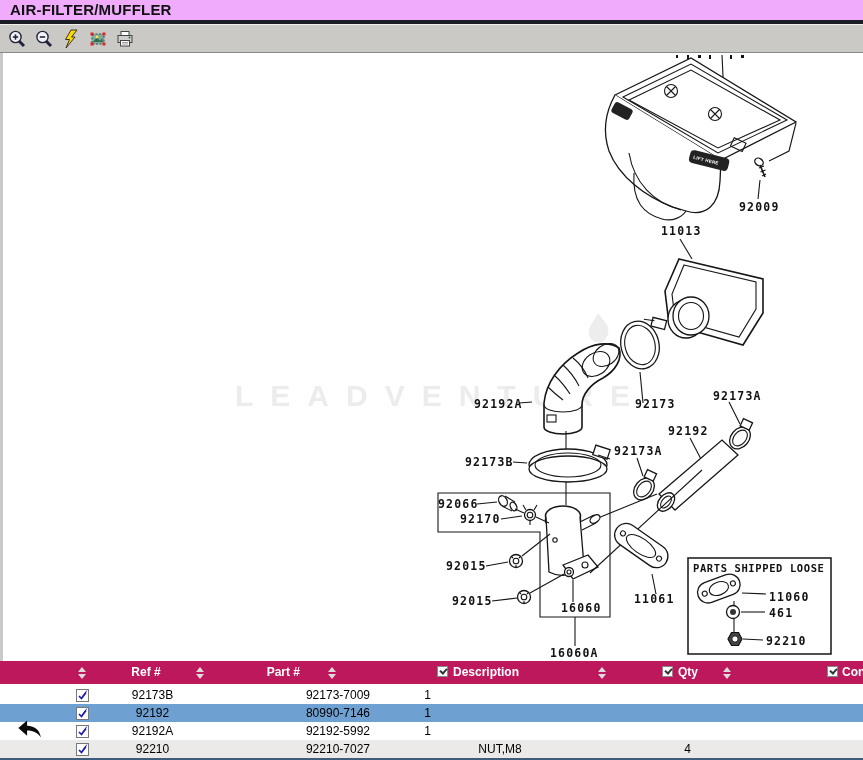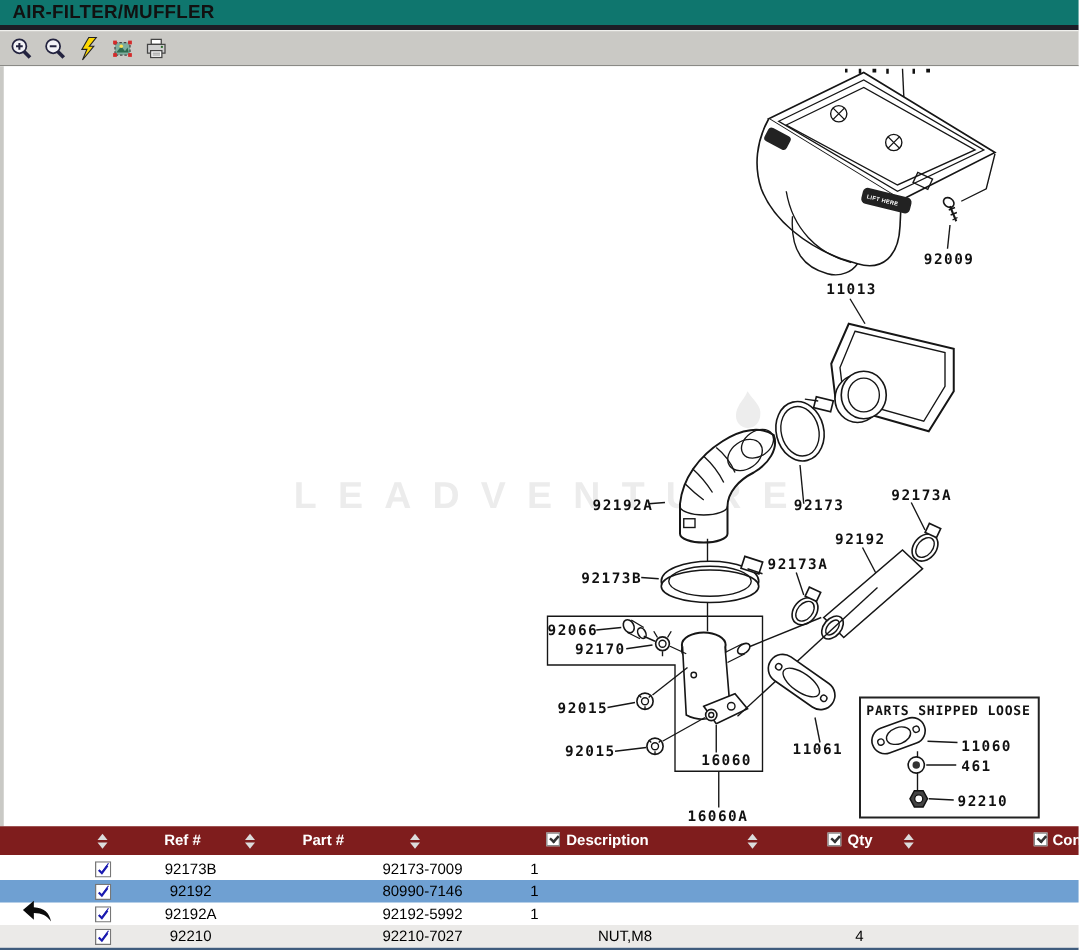--- a/index.html
+++ b/index.html
@@ -1,38 +1,38 @@
 <!DOCTYPE html>
 <html><head>
 <meta charset="utf-8">
 <style>
   html,body{margin:0;padding:0;}
   body{width:863px;height:760px;position:relative;font-family:"Liberation Sans",sans-serif;background:#fff;overflow:hidden;}
 
   
-  .titlebar{position:absolute;left:0;top:0;width:863px;height:20px;background:#0f766e;}
+  .titlebar{position:absolute;left:0;top:0;width:863px;height:20px;background:#f0abfc;}
   .titlebar .t{position:absolute;left:10px;top:1px;font-size:15px;font-weight:bold;color:#111;letter-spacing:.2px;}
   .darkbar{position:absolute;left:0;top:20px;width:863px;height:4px;background:#1d1d26;}
   .toolbar{position:absolute;left:0;top:24px;width:863px;height:29px;background:#cac9c5;border-top:1px solid #efefec;border-bottom:1px solid #8a8a86;box-sizing:border-box;display:flex;align-items:center;padding-left:6px;gap:5px;}
   .tbtn{width:22px;height:22px;display:flex;align-items:center;justify-content:center;}
 
   
   .diagram{position:absolute;left:0;top:53px;width:863px;height:608px;background:#fff;border-left:3px solid #c9c9c5;box-sizing:border-box;}
   svg text.plabel{font-family:"DejaVu Sans Mono",monospace;font-weight:bold;font-size:11.5px;letter-spacing:1.2px;fill:#111;}
   svg text.psl-title{font-family:"DejaVu Sans Mono",monospace;font-weight:bold;font-size:10.5px;letter-spacing:.6px;fill:#111;}
   svg text.wm{font-family:"Liberation Sans",sans-serif;font-weight:bold;font-size:30px;letter-spacing:17px;fill:#ececec;}
   svg text.lift{font-family:"Liberation Sans",sans-serif;font-weight:bold;font-size:4.5px;fill:#fff;letter-spacing:.3px;}
   svg .ln{stroke:#161616;stroke-width:1.1;fill:none;}
   svg .ln2{stroke:#161616;stroke-width:1.6;fill:none;}
   svg .fw{fill:#fff;stroke:#161616;stroke-width:1.3;}
   svg .fw2{fill:#fff;stroke:#161616;stroke-width:1.6;}
 
   
   .grid{position:absolute;left:0;top:661px;width:863px;}
-  .ghead{position:relative;height:23px;background:#7f1d1d;}
+  .ghead{position:relative;height:23px;background:#be185d;}
   .ghead .hl{position:absolute;top:4px;color:#fff;font-weight:bold;font-size:12px;}
   .sort{position:absolute;top:6px;width:9px;height:12px;}
   .sort i{position:absolute;left:0;width:0;height:0;border-left:4.5px solid transparent;border-right:4.5px solid transparent;}
   .sort .up{top:0;border-bottom:5px solid #dcdcdc;}
   .sort .dn{bottom:0;border-top:5px solid #dcdcdc;}
   .hcb{position:absolute;top:5px;width:11px;height:11px;background:#fff;border:1px solid #888;box-sizing:border-box;}
   .hcb:after{content:"";position:absolute;left:2px;top:1px;width:5px;height:3px;border-left:2px solid #333;border-bottom:2px solid #333;transform:rotate(-48deg);}
   .gap{height:2px;background:#fff;}
   .grow{position:relative;height:18px;display:flex;align-items:center;font-size:12px;color:#000;}
   .grow.alt{background:#ebeae8;}
@@ -311,21 +311,21 @@
   <div class="ghead">
     <span class="sort" style="left:78px">
         <i class="up"></i>
         <i class="dn"></i>
       </span>
     <span class="hl" style="left:120px;width:52px;text-align:center;">Ref #</span>
     <span class="sort" style="left:196px">
         <i class="up"></i>
         <i class="dn"></i>
       </span>
-    <span class="hl" style="left:242px;width:58px;text-align:left;">Part #</span>
+    <span class="hl" style="left:242px;width:58px;text-align:right;">Part #</span>
     <span class="sort" style="left:328px">
         <i class="up"></i>
         <i class="dn"></i>
       </span>
     <span class="hcb" style="left:437px"></span>
     <span class="hl" style="left:453px">Description</span>
     <span class="sort" style="left:598px">
         <i class="up"></i>
         <i class="dn"></i>
       </span>

